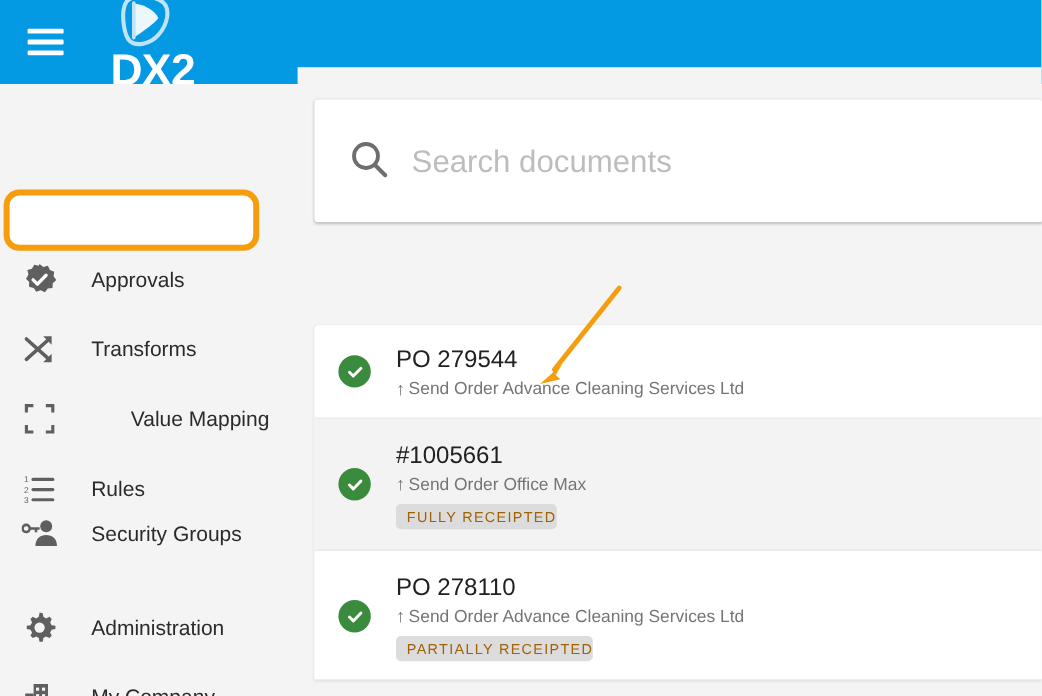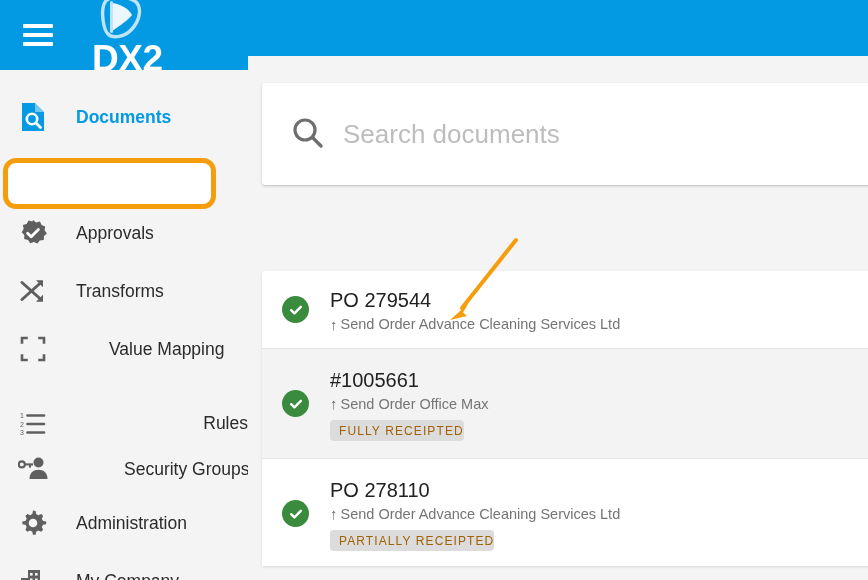--- a/index.html
+++ b/index.html
@@ -260,31 +260,20 @@
           <path d="M13 9 C 13 9, 13 37, 13 37 C 13 37, 30 26, 33 21 C 30 15, 22 10, 13 9 Z" fill="#ffffff" opacity="0.92"></path>
           <path d="M12.5 8.5 L 12.5 37.5" stroke="#bfe3f7" stroke-width="3" stroke-linecap="round" fill="none"></path>
         </svg>
       </div>
       <div class="brand-text">DX2</div>
     </div>
   </div>
 
   <div class="sidebar">
 
-    <div class="nav-item active" style="top:18px;">
-      <div class="nav-icon">
-        <svg width="28" height="30" viewBox="0 0 28 30">
-          <path d="M3 1 h13 l9 9 v19 H3 Z" fill="#0399e3"></path>
-          <path d="M16 1 v9 h9 Z" fill="#ffffff" opacity="0.45"></path>
-          <circle cx="13" cy="17" r="5.2" fill="none" stroke="#ffffff" stroke-width="2.6"></circle>
-          <line x1="17" y1="21" x2="21.5" y2="25.5" stroke="#ffffff" stroke-width="2.8" stroke-linecap="round"></line>
-        </svg>
-      </div>
-      <div class="nav-label">Documents</div>
-    </div>
 
     <div class="nav-item" style="top:76px;">
       <div class="nav-icon">
         <svg width="28" height="28" viewBox="0 0 28 28">
           <rect x="3" y="3" width="3.2" height="3.2" fill="#5f5f5f"></rect>
           <rect x="9" y="2" width="3.2" height="3.2" fill="#5f5f5f"></rect>
           <rect x="4" y="9" width="3.2" height="3.2" fill="#5f5f5f"></rect>
           <rect x="16.4" y="2" width="2.8" height="8" fill="#5f5f5f"></rect>
           <path d="M13.2 9 h9.2 l-4.6 5.6 Z" fill="#5f5f5f"></path>
           <path d="M3 15.5 h22 l-3.4 9.5 h-15.2 Z" fill="none" stroke="#5f5f5f" stroke-width="2.3" stroke-linejoin="round"></path>
@@ -322,39 +311,39 @@
             <path d="M3 7.5 v-4.5 h4.5"></path>
             <path d="M25 7.5 v-4.5 h-4.5"></path>
             <path d="M3 20.5 v4.5 h4.5"></path>
             <path d="M25 20.5 v4.5 h-4.5"></path>
           </g>
         </svg>
       </div>
       <div class="nav-label">Value Mapping</div>
     </div>
 
-    <div class="nav-item" style="top:324px;justify-content:space-between;">
+    <div class="nav-item" style="top:308px;">
       <div class="nav-icon">
         <svg width="28" height="28" viewBox="0 0 28 28">
           <g fill="#5f5f5f" font-family="Liberation Sans, sans-serif" font-size="7">
             <text x="1" y="9">1</text>
             <text x="1" y="17.5">2</text>
             <text x="1" y="26">3</text>
           </g>
           <g stroke="#5f5f5f" stroke-width="2.6" stroke-linecap="round">
             <line x1="8.5" y1="6.5" x2="25" y2="6.5"></line>
             <line x1="8.5" y1="15" x2="25" y2="15"></line>
             <line x1="8.5" y1="23.5" x2="25" y2="23.5"></line>
           </g>
         </svg>
       </div>
       <div class="nav-label">Rules</div>
     </div>
 
-    <div class="nav-item" style="top:370px;gap:48px;">
+    <div class="nav-item" style="top:346px;">
       <div class="nav-icon">
         <svg width="30" height="28" viewBox="0 0 30 28">
           <circle cx="3.8" cy="9.4" r="3" fill="none" stroke="#5f5f5f" stroke-width="2.1"></circle>
           <line x1="6.8" y1="9.4" x2="15" y2="9.4" stroke="#5f5f5f" stroke-width="2.1"></line>
           <line x1="12" y1="9.4" x2="12" y2="12.6" stroke="#5f5f5f" stroke-width="2.1"></line>
           <circle cx="20.5" cy="7.5" r="5" fill="#5f5f5f"></circle>
           <path d="M11.5 24 c0-6.2 4-9.2 9-9.2 s9 3 9 9.2 Z" fill="#5f5f5f"></path>
         </svg>
       </div>
       <div class="nav-label">Security Groups</div>

